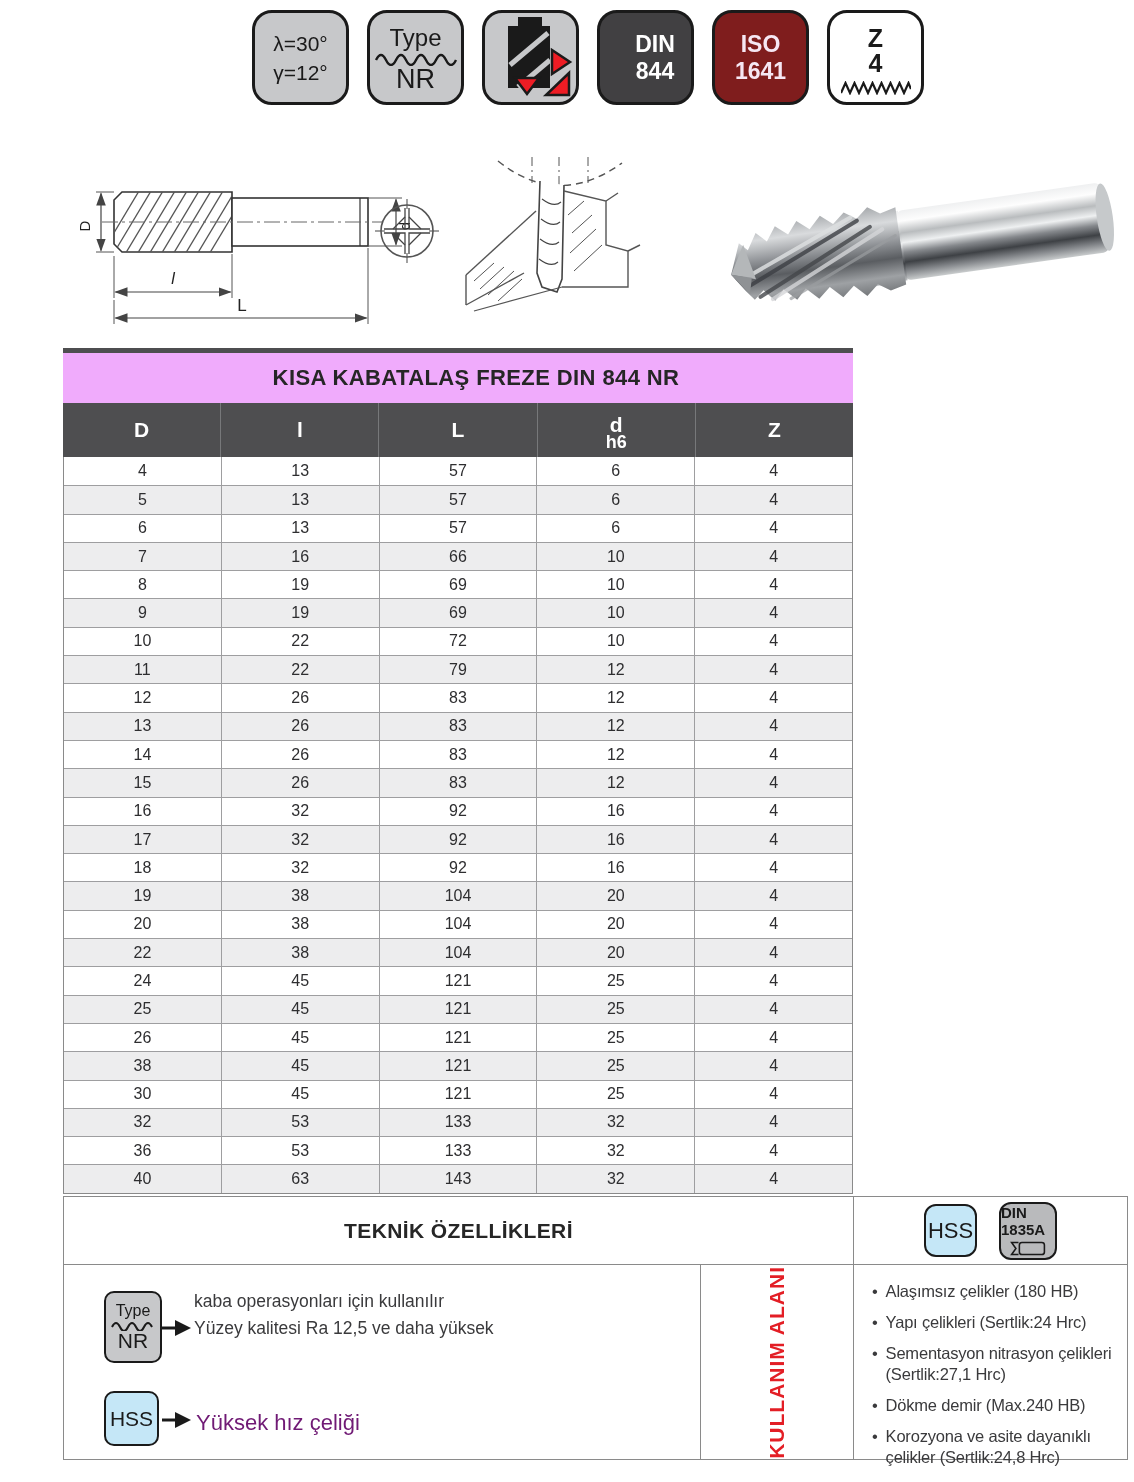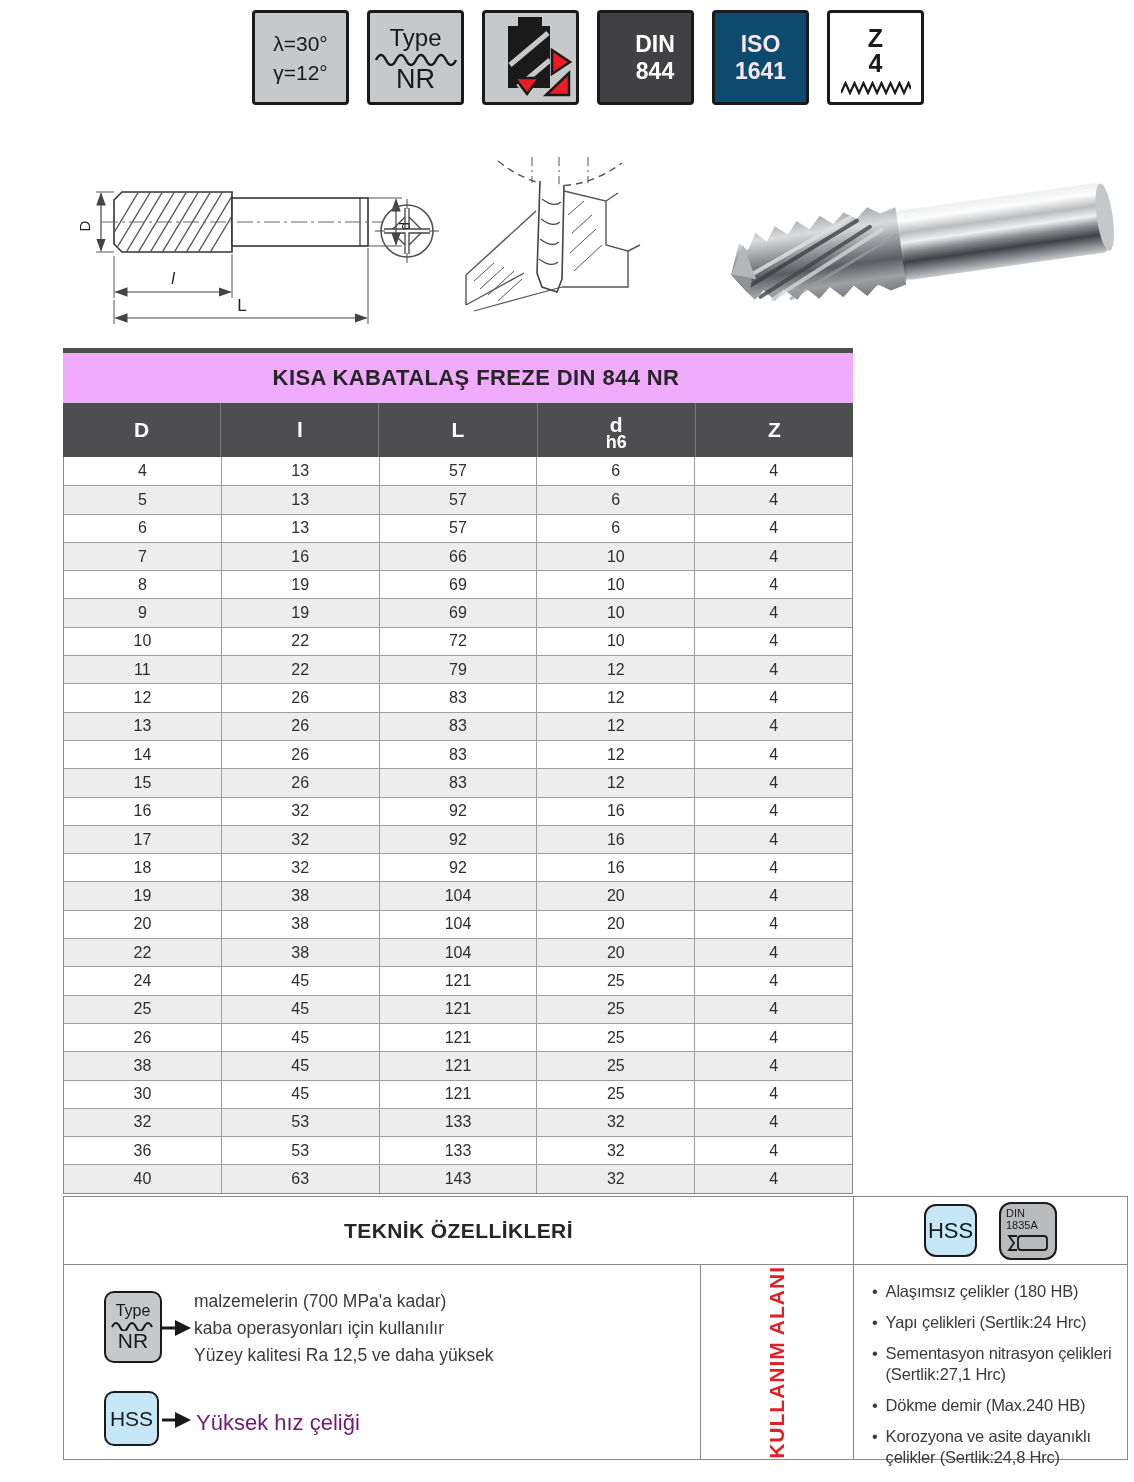--- a/index.html
+++ b/index.html
@@ -1,24 +1,24 @@
 <!DOCTYPE html>
 <html><head>
 <meta charset="utf-8">
 <style>
   html,body{margin:0;padding:0;background:#fff;}
   .page{position:relative;width:1134px;height:1482px;background:#ffffff;overflow:hidden;
         font-family:"Liberation Sans",sans-serif;color:#1a1a1a;}
 
   
   .badge{position:absolute;top:10px;width:97px;height:95px;box-sizing:border-box;
-         border:3px solid #1a1a1a;border-radius:4px;background:#c7c8ca;
+         border:3px solid #1a1a1a;border-radius:20px;background:#c7c8ca;
          display:flex;flex-direction:column;align-items:center;justify-content:center;}
   .b-dark{background:#414042;color:#fff;padding-left:19px;}
-  .b-purple{background:#0c4a6e;color:#f6e7f3;}
+  .b-purple{background:#7f1d1d;color:#f6e7f3;}
   .b-white{background:#ffffff;}
   .bl{font-size:21px;line-height:29px;font-weight:500;}
   .b-dark .bl,.b-purple .bl{font-weight:bold;font-size:23px;line-height:27px;}
   .type-top{font-size:24px;line-height:24px;font-weight:500;margin-top:2px;}
   .type-bot{font-size:27px;line-height:26px;font-weight:500;}
   .z-line{font-size:25px;line-height:25px;font-weight:bold;}
   .zigzag{position:absolute;bottom:7px;left:11px;}
 
   
   .absvg{position:absolute;}
@@ -57,21 +57,21 @@
               border-right:1px solid #8a8a8a;display:flex;align-items:center;justify-content:center;}
   .cell-list{position:absolute;left:790px;top:68px;width:275px;height:194px;box-sizing:border-box;
              padding:16px 6px 0 18px;}
 
   .hss-badge{width:53px;height:53px;box-sizing:border-box;border:2.5px solid #1a1a1a;border-radius:12px;
              background:#c5e7f7;display:flex;align-items:center;justify-content:center;
              font-size:22px;font-weight:500;color:#1a1a1a;}
   .din-shank-badge{width:58px;height:58px;box-sizing:border-box;border:2.5px solid #1a1a1a;border-radius:12px;
              background:#b9babc;display:flex;flex-direction:column;align-items:center;
              justify-content:center;gap:1px;}
-  .din-shank-badge .lbl{font-size:11px;font-weight:400;color:#1a1a1a;align-self:flex-start;margin-left:5px;}
+  .din-shank-badge .lbl{font-size:15px;font-weight:700;color:#1a1a1a;align-self:flex-start;}
 
   .type-badge-sm{position:absolute;left:40px;top:26px;width:58px;height:72px;box-sizing:border-box;
                  border:2.5px solid #1a1a1a;border-radius:10px;background:#c7c8ca;
                  display:flex;flex-direction:column;align-items:center;justify-content:center;}
   .type-badge-sm .t1{font-size:16px;line-height:16px;font-weight:500;}
   .type-badge-sm .t2{font-size:21px;line-height:20px;font-weight:500;}
   .hss-badge-sm{position:absolute;left:40px;top:126px;width:55px;height:55px;box-sizing:border-box;
                 border:2.5px solid #1a1a1a;border-radius:10px;background:#c5e7f7;
                 display:flex;align-items:center;justify-content:center;
                 font-size:21px;font-weight:500;color:#1a1a1a;}
@@ -499,21 +499,20 @@
         <svg width="46" height="12" viewBox="0 0 46 12">
           <path d="M2,8 q4,-8 8,0 t8,0 t8,0 t8,0 t8,0" fill="none" stroke="#1a1a1a" stroke-width="2"></path>
         </svg>
         <div class="t2">NR</div>
       </div>
       <svg class="arrow1" width="30" height="18" viewBox="0 0 30 18">
         <line x1="0" y1="9" x2="15" y2="9" stroke="#1a1a1a" stroke-width="3"></line>
         <polygon points="13,1 29,9 13,17" fill="#1a1a1a"></polygon>
       </svg>
       <div class="desc-lines">
-          <div>malzemelerin (700 MPa'a kadar)</div>
           <div>kaba operasyonları için kullanılır</div>
           <div>Yüzey kalitesi Ra 12,5 ve daha yüksek</div>
         </div>
 
       <div class="hss-badge-sm">HSS</div>
       <svg class="arrow2" width="30" height="18" viewBox="0 0 30 18">
         <line x1="0" y1="9" x2="15" y2="9" stroke="#1a1a1a" stroke-width="3"></line>
         <polygon points="13,1 29,9 13,17" fill="#1a1a1a"></polygon>
       </svg>
       <div class="hss-desc">Yüksek hız çeliği</div>

